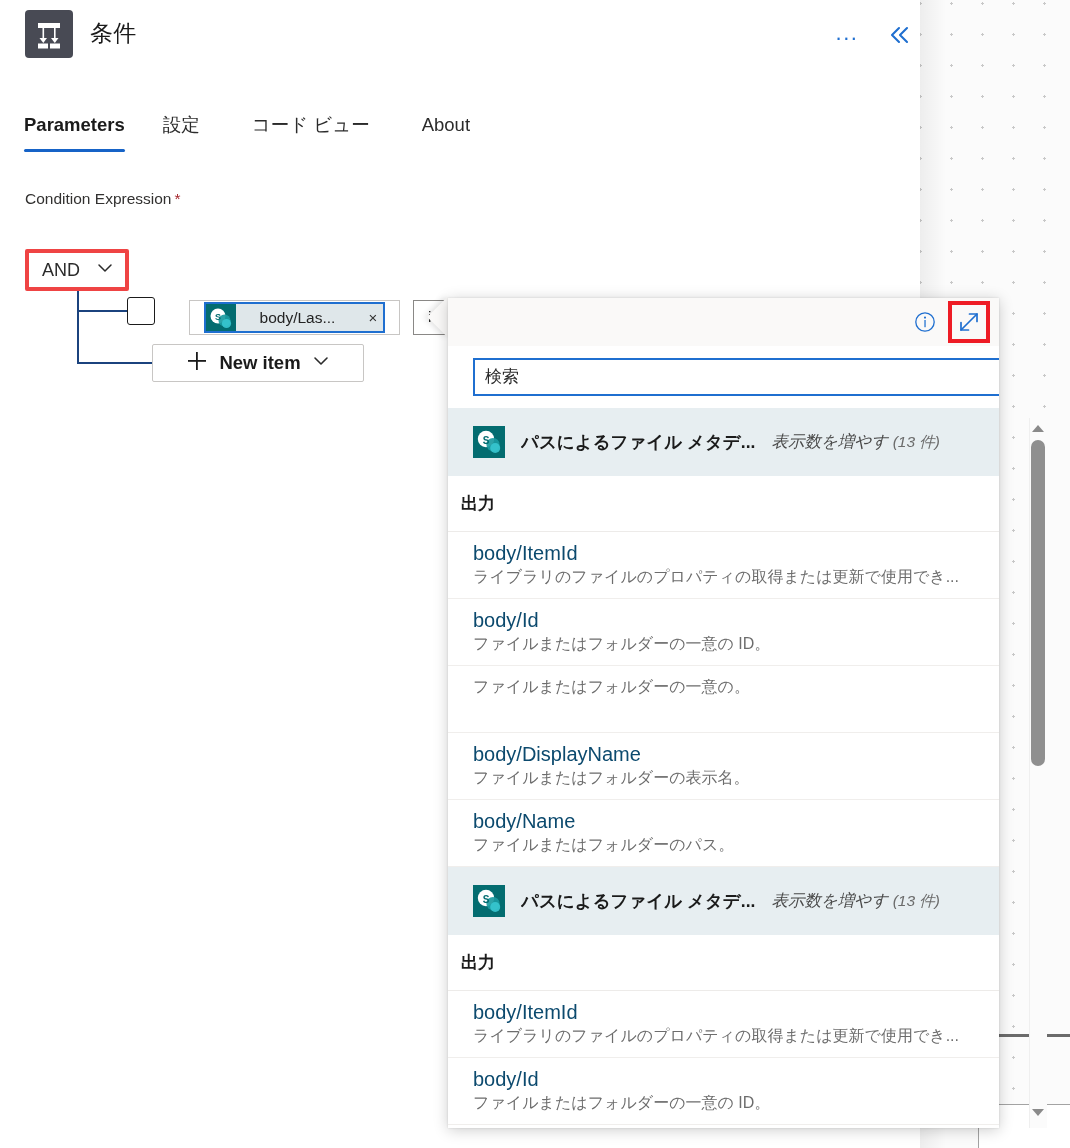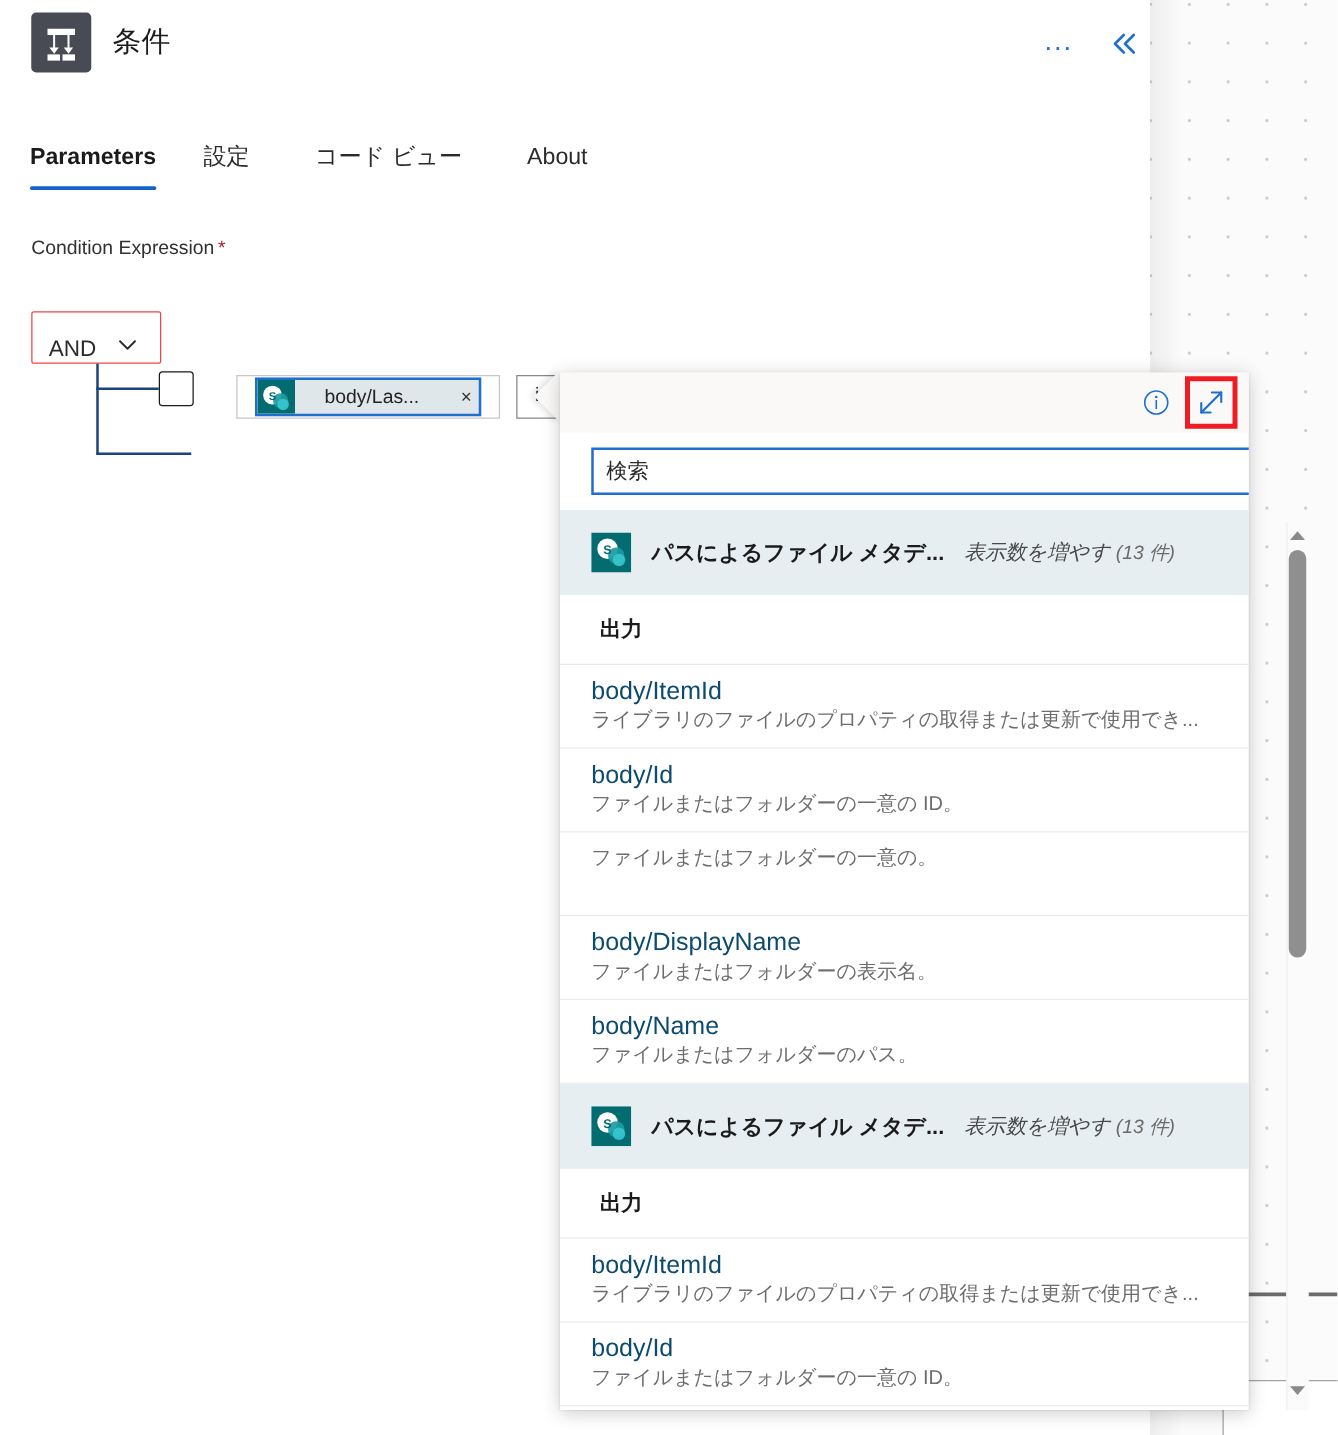--- a/index.html
+++ b/index.html
@@ -82,22 +82,22 @@
   
   #cond-label {
     position: absolute; left: 25px; top: 190px;
     font-size: 15.5px; color: #323130;
   }
   #cond-label .req { color: #a4262c; margin-left: 3px; }
 
   
   #andbox {
     position: absolute; left: 25px; top: 249px; width: 104px; height: 42px;
-    border: 1px solid #ef4444; background: #fff; border-radius: 2px;
-    display: flex; align-items: flex-end; cursor: pointer;
+    border: 4px solid #ef4444; background: #fff; border-radius: 2px;
+    display: flex; align-items: center; cursor: pointer;
   }
   #andbox .and-text { font-size: 18px; color: #2b2b2b; margin-left: 13px; }
   #andbox .chev { margin-left: 16px; }
 
   .tree-line { position: absolute; background: #1b437e; }
 
   #row-checkbox {
     position: absolute; left: 127px; top: 297px; width: 28px; height: 28px;
     border: 1.6px solid #1b1b1b; border-radius: 3px; background: #fff;
     cursor: pointer;
@@ -191,21 +191,21 @@
   .group-header .gh-title {
     margin-left: 16px; font-size: 17.5px; font-weight: 700; color: #1b1b1b;
     white-space: nowrap; overflow: hidden; text-align: right;
   }
   .group-header .gh-more {
     margin-left: 16px; font-size: 16.5px; color: #494949; white-space: nowrap; font-style: italic;
   }
   .group-header .gh-count { color: #6b6b6b; font-size: 15.5px; }
 
   .section-title {
-    height: 56px; display: flex; align-items: center; padding: 0 32px;
+    height: 56px; display: flex; align-items: center; padding: 0 13px;
     font-size: 17px; font-weight: 700; color: #1b1b1b;
     border-bottom: 1px solid #edebe9;
   }
   .item {
     height: 67px; padding: 9px 25px 0 25px; border-bottom: 1px solid #f0eeec;
     cursor: pointer; overflow: hidden;
   }
   .item .i-name { font-size: 20px; color: #0c4a6e; line-height: 24px; }
   .item .i-desc {
     font-size: 16px; color: #6d6d6d; line-height: 24px;
@@ -312,20 +312,34 @@
       <span class="tok-text">body/Las...</span>
       <span class="tok-x">×</span>
     </div>
   </div>
 
   <div id="op-field">
     <span class="op-text">is</span>
   </div>
   <div id="op-field2"></div>
 
+  <div id="new-item">
+    <span>
+      <svg width="22" height="22" viewBox="0 0 22 22">
+        <rect x="10" y="2" width="1.8" height="18" fill="#1b1b1b"></rect>
+        <rect x="2" y="10" width="18" height="1.8" fill="#1b1b1b"></rect>
+      </svg>
+    </span>
+    <span class="ni-label">New item</span>
+    <span>
+      <svg width="18" height="18" viewBox="0 0 18 18">
+        <polyline points="3,6 9,12 15,6" fill="none" stroke="#2b2b2b" stroke-width="1.6" stroke-linecap="round" stroke-linejoin="round"></polyline>
+      </svg>
+    </span>
+  </div>
 </div>
 
 <div id="callout-beak"></div>
 
 <div id="callout">
 
   <div id="callout-header">
     <div class="hdr-btn">
       <svg width="26" height="26" viewBox="0 0 26 26">
         <circle cx="13" cy="13" r="9.2" fill="none" stroke="#1f6fd0" stroke-width="1.3"></circle>

